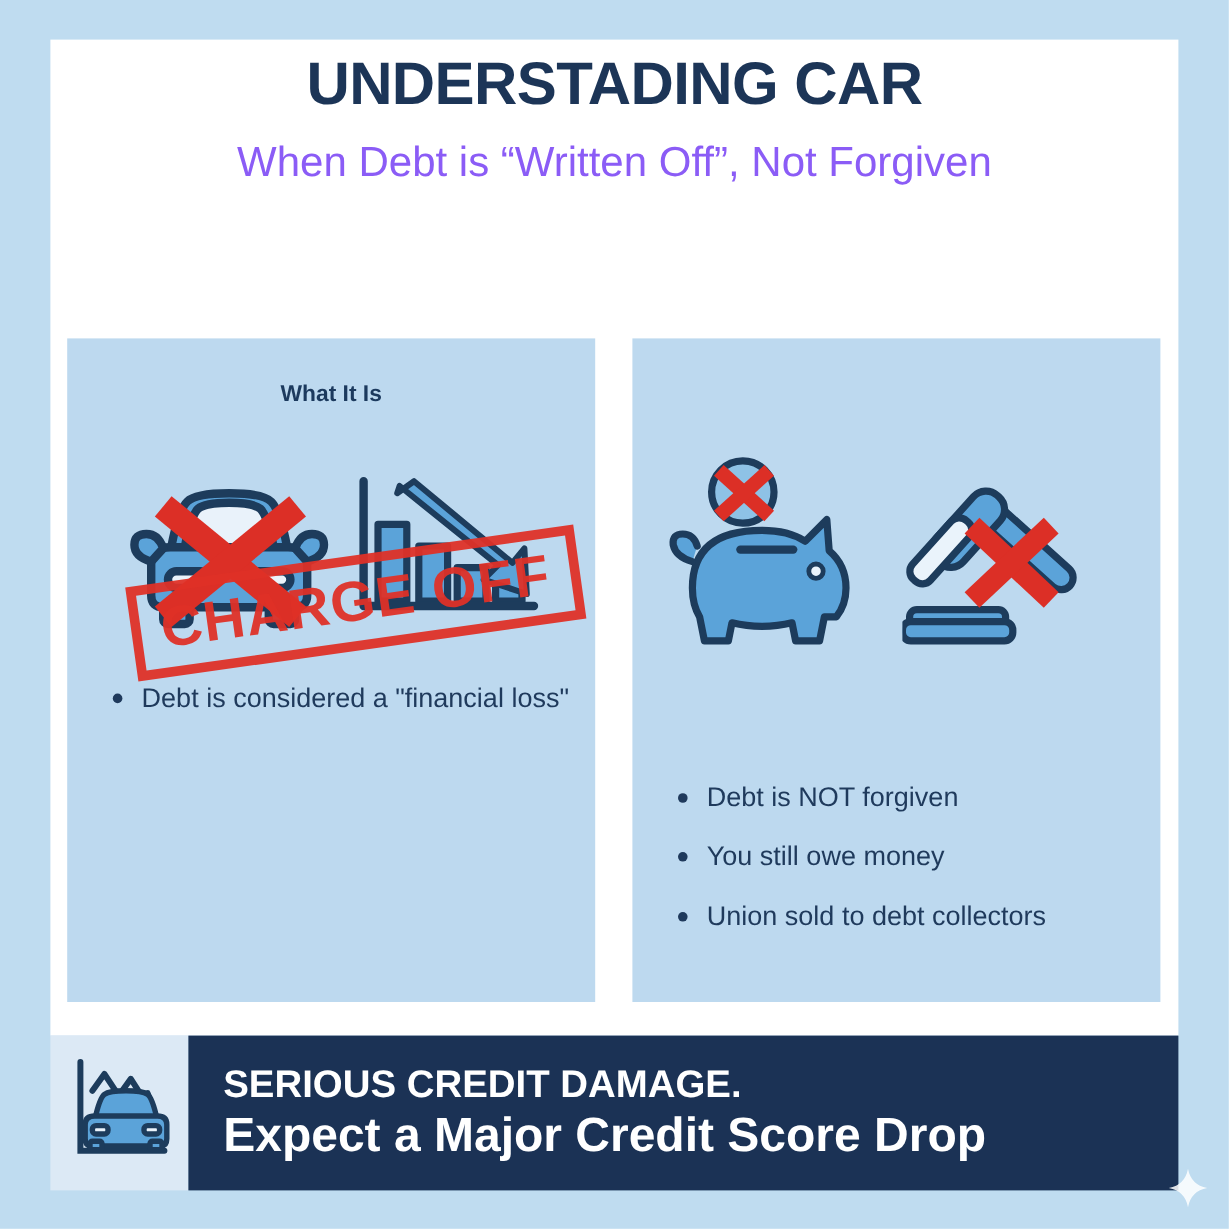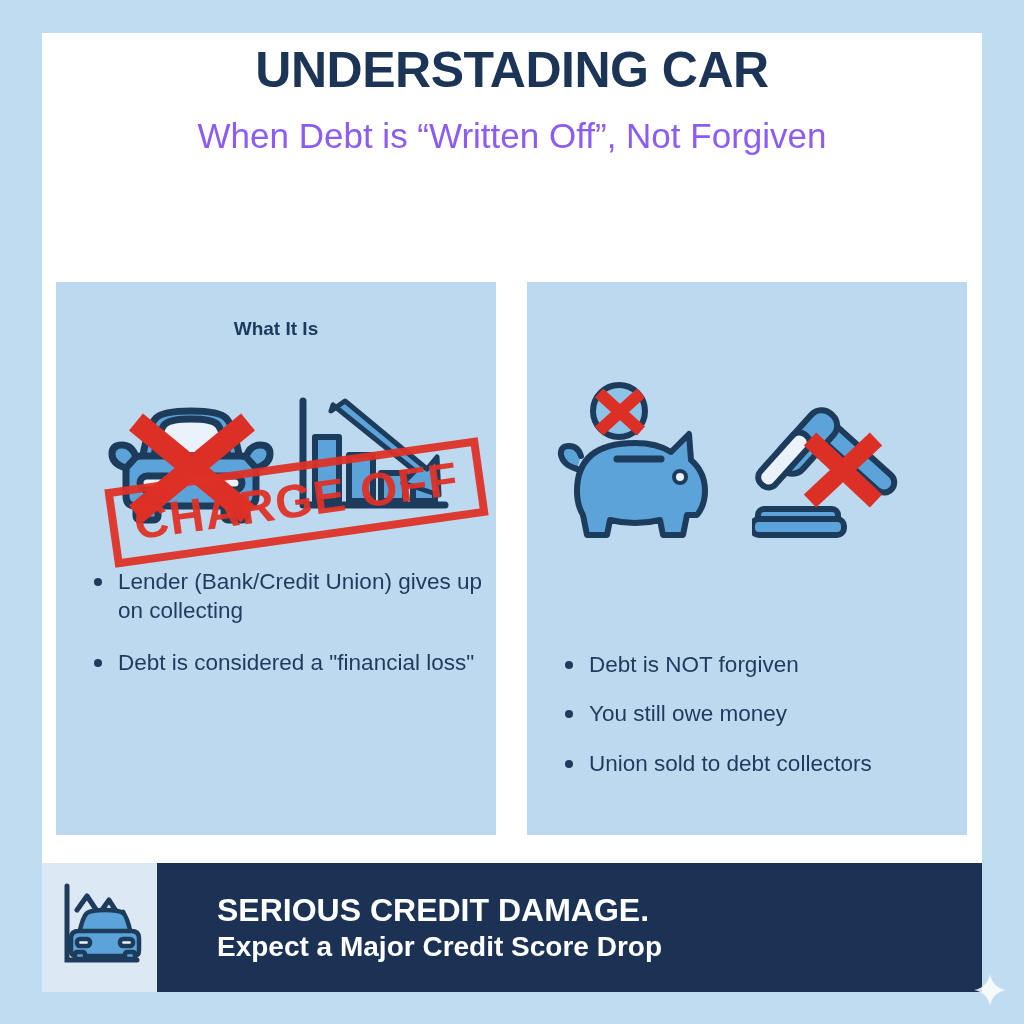--- a/index.html
+++ b/index.html
@@ -152,32 +152,32 @@
     display: flex;
     align-items: center;
     justify-content: center;
   }
   .banner-body {
     flex: 1;
     background: #1b3255;
     display: flex;
     flex-direction: column;
     justify-content: center;
-    padding-left: 60px;
+    padding-left: 29px;
   }
   .banner-line1 {
     color: #ffffff;
     font-size: 32px;
     font-weight: 700;
     letter-spacing: 0px;
     line-height: 1.18;
   }
   .banner-line2 {
     color: #ffffff;
-    font-size: 28px;
+    font-size: 40px;
     font-weight: 700;
     line-height: 1.18;
   }
   
   .sparkle {
     position: absolute;
     left: 974px;
     top: 974px;
     width: 32px;
     height: 32px;
@@ -235,21 +235,20 @@
               </g>
               <path d="M14 8 L14 112 L156 112" fill="none" stroke="#1d3c5c" stroke-width="7" stroke-linecap="round" stroke-linejoin="round"></path>
               <g stroke="#1d3c5c" stroke-width="5" fill="#5ba3d9" stroke-linejoin="round">
                 <path d="M44 12 L58 2 L140 70 L150 58 L152 96 L116 84 L128 72 L46 6 Z" transform="translate(-2,6)"></path>
               </g>
             </svg>
           </span>
         </div>
 
         <ul class="bullets bullets-left">
-          <li class="bullet">Lender (Bank/Credit Union) gives up on collecting</li>
           <li class="bullet">Debt is considered a "financial loss"</li>
         </ul>
 
         <div class="stamp">
           <span class="stamp-inner">CHARGE OFF</span>
         </div>
       </div>
 
       <div class="panel panel-right">
 

